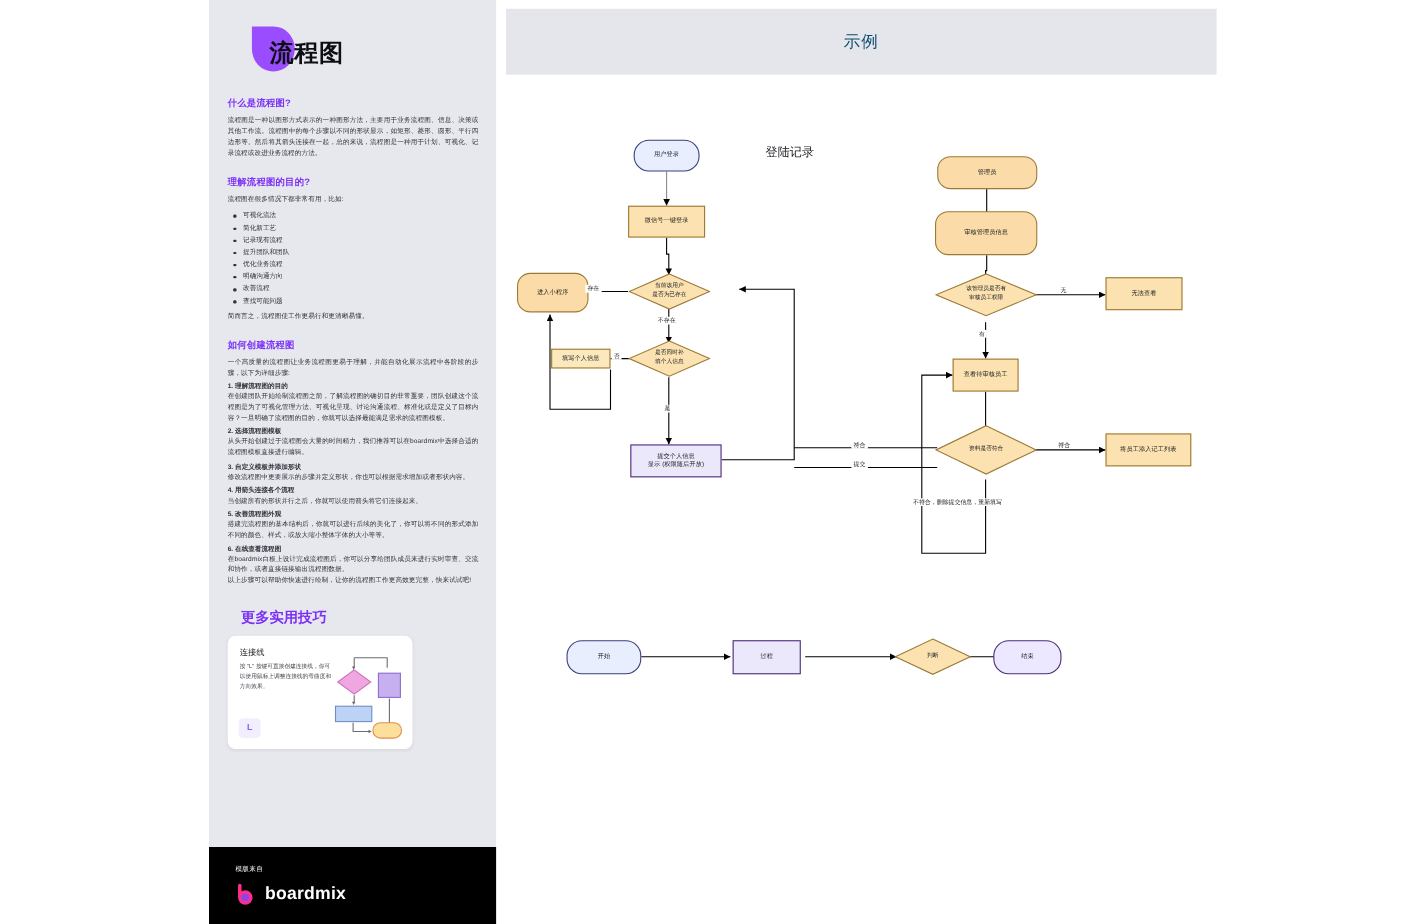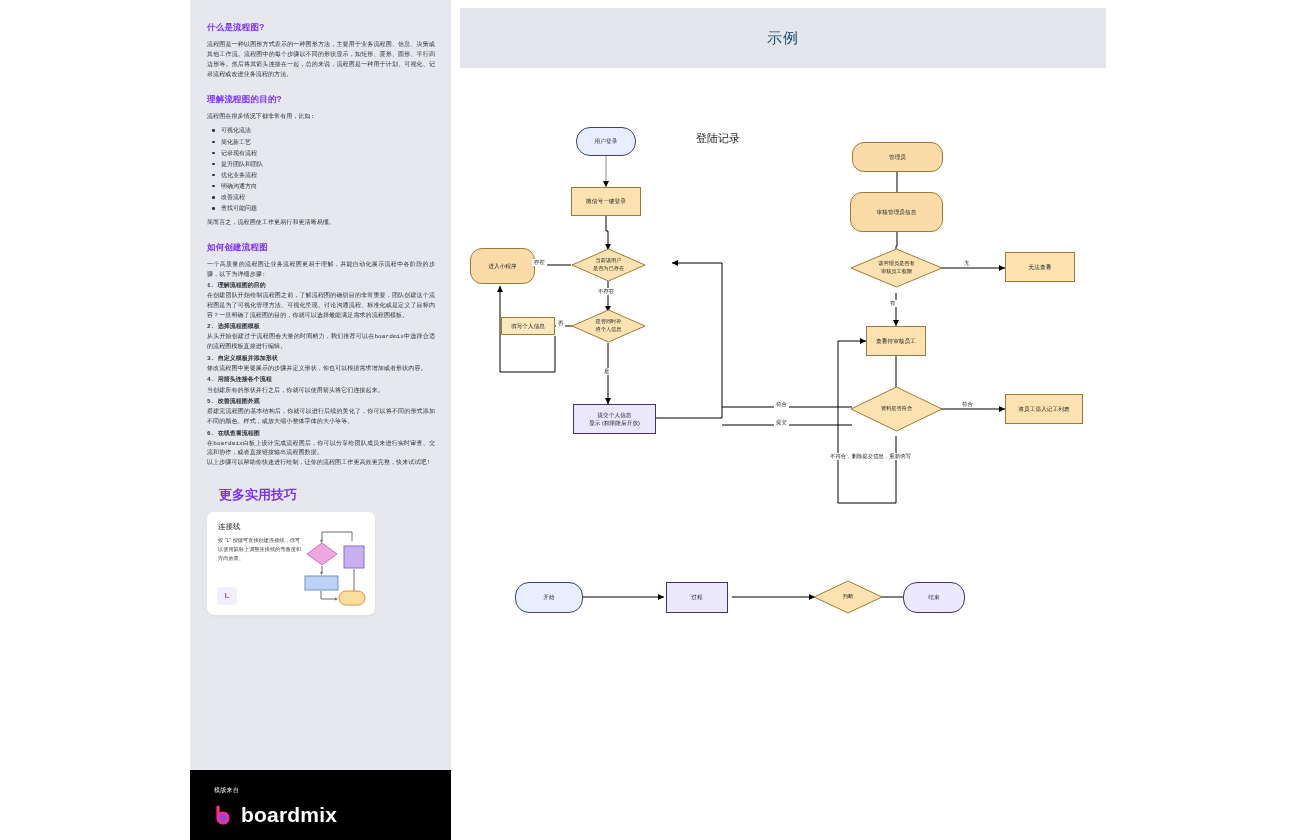--- a/index.html
+++ b/index.html
@@ -33,21 +33,21 @@
     position: absolute; left: 22px; top: 2px;
     width: 39px; height: 41px; background: #9a4dff;
     border-radius: 0 50% 50% 50%;
   }
   .title-text {
     position: absolute; left: 38px; top: 11px;
     font-size: 22px; font-weight: bold; color: #0d0d14;
     letter-spacing: .5px;
   }
 
-  .sec { margin-bottom: 14px; font-family: Liberation Mono, monospace; }
+  .sec { margin-bottom: 14px; }
   .sec-h {
     color: #7b2ff7; font-size: 8.5px; font-weight: bold;
     margin-bottom: 6px; letter-spacing: .2px;
   }
   .sec-p {
     color: #2f3038; font-size: 6px; line-height: 1.65;
     text-align: justify; letter-spacing: .1px;
   }
   .sec-p.tight { line-height: 1.6; }
   .sec-list { list-style: none; margin: 4px 0 4px 0; }
@@ -80,21 +80,21 @@
   }
   .tips-mini { position: absolute; right: 9px; top: 9px; width: 74px; height: 86px; }
 
   
   .sidebar-footer {
     height: 70px; background: #000;
     padding: 16px 0 0 24px;
   }
   .footer-label { color: #fff; font-size: 6px; margin-bottom: 8px; letter-spacing:.3px; }
   .footer-logo { display: flex; align-items: center; gap: 7px; }
-  .footer-logo .wordmark { color: #fff; font-size: 21px; font-weight: bold; letter-spacing: .2px; }
+  .footer-logo .wordmark { color: #fff; font-size: 16px; font-weight: bold; letter-spacing: .2px; }
 
   
   .main { position: absolute; left: 459px; top: 0; width: 837px; height: 840px; background:#fff; }
   .canvas-header {
     position: absolute; left: 1px; top: 8px; width: 646px; height: 60px;
     background: #e4e6eb;
     display: flex; align-items: center; justify-content: center;
   }
   .canvas-header .ch-title { font-size: 15px; color: #0c4a6e; letter-spacing: 1px; }
   .canvas-area { position: absolute; left: 1px; top: 68px; width: 646px; height: 540px; background: #fff; }
@@ -126,20 +126,24 @@
 </head>
 <body>
 
 <div id="root">
 
   <aside class="sidebar">
 
 
     <div class="sidebar-body">
 
+      <div class="title-row">
+        <div class="title-blob"></div>
+        <div class="title-text">流程图</div>
+      </div>
 
       <div class="sec">
         <div class="sec-h">什么是流程图?</div>
         <div class="sec-p">流程图是一种以图形方式表示的一种图形方法，主要用于业务流程图、信息、决策或其他工作流。流程图中的每个步骤以不同的形状显示，如矩形、菱形、圆形、平行四边形等。然后将其箭头连接在一起，总的来说，流程图是一种用于计划、可视化、记录流程或改进业务流程的方法。</div>
       </div>
 
       <div class="sec">
         <div class="sec-h">理解流程图的目的?</div>
         <div class="sec-p">流程图在很多情况下都非常有用，比如:</div>
         <ul class="sec-list">

